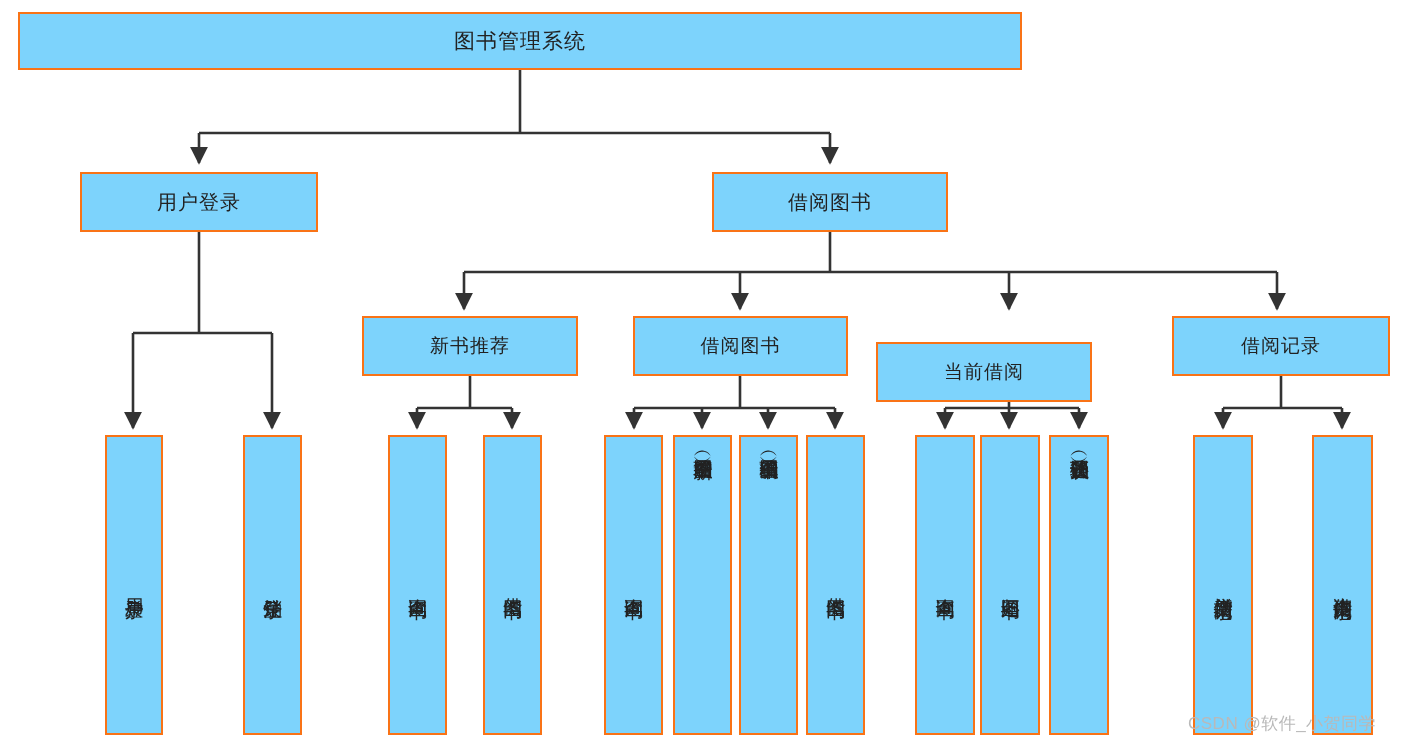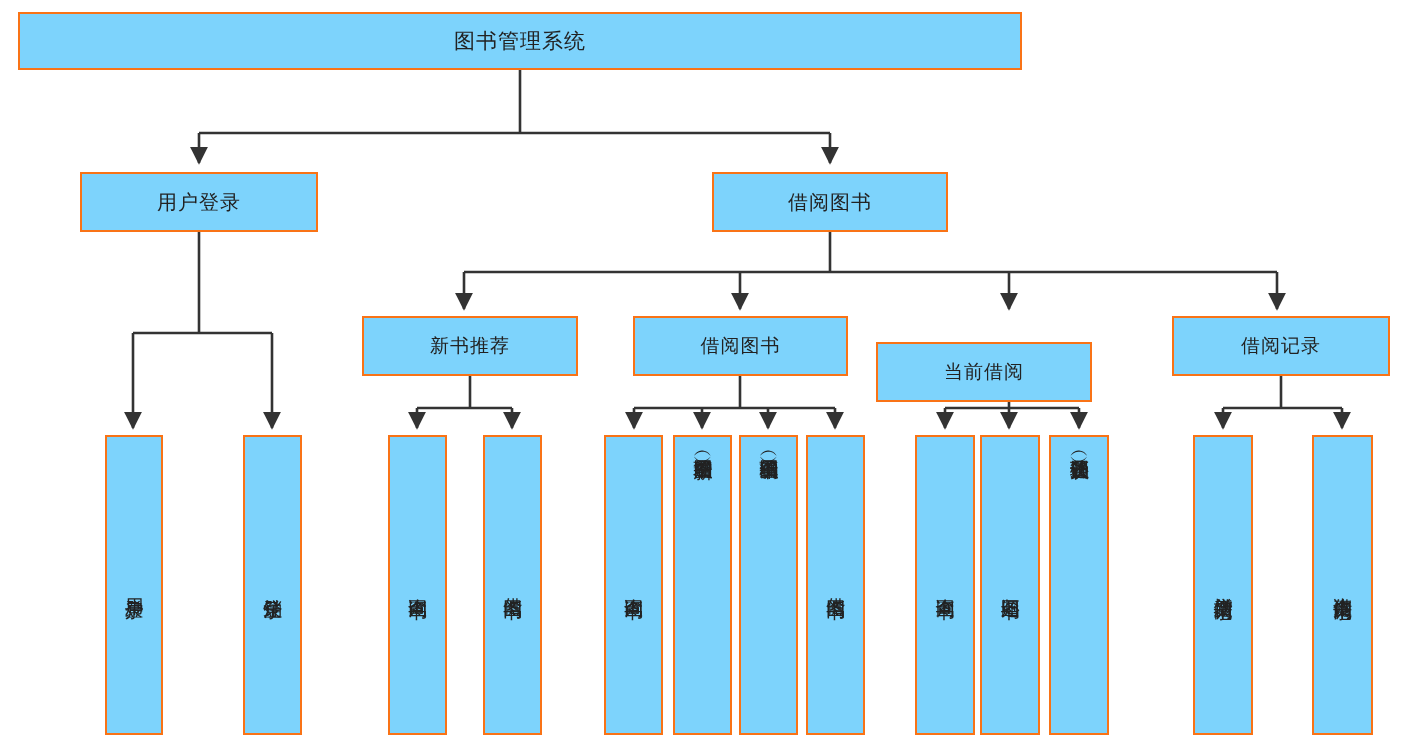--- a/index.html
+++ b/index.html
@@ -194,14 +194,15 @@
     <span class="vlabel compact">确认归还（管理员）</span>
   </div>
 
   <div class="node leaf" style="left:1193px; top:435px; width:60px; height:300px; align-items:center; padding-top:0;">
     <span class="vlabel">新增借阅记录</span>
   </div>
   <div class="node leaf" style="left:1312px; top:435px; width:61px; height:300px; align-items:center; padding-top:0;">
     <span class="vlabel">查询借阅记录</span>
   </div>
 
+  <div class="watermark">CSDN @软件_小贺同学</div>
 
 </div>
 
 </body></html>

